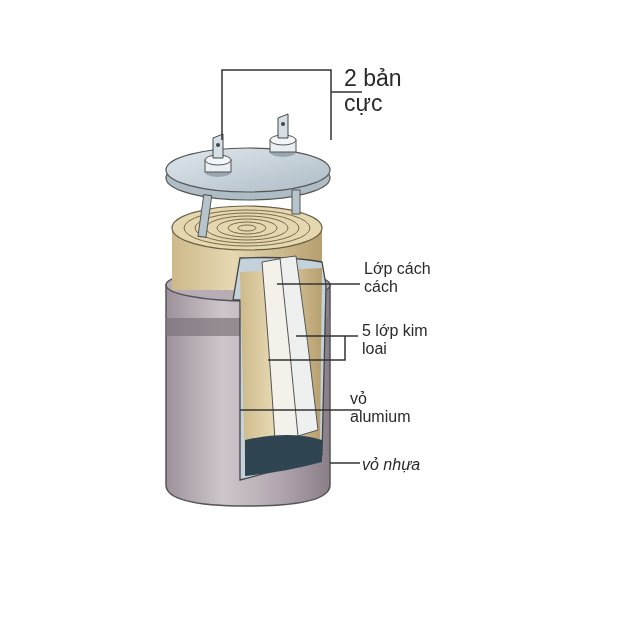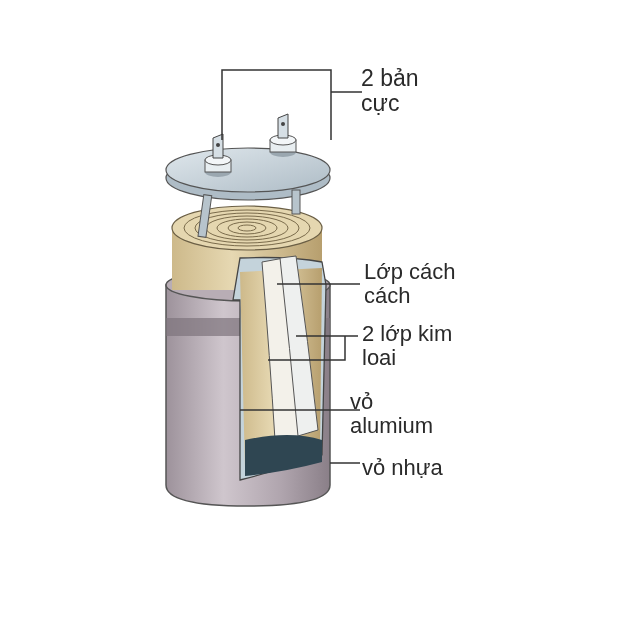--- a/index.html
+++ b/index.html
@@ -1,20 +1,20 @@
 <!DOCTYPE html>
 <html><head>
 <meta charset="utf-8">
 <style>
   html, body { margin:0; padding:0; background:#ffffff; }
   body { width:640px; height:620px; position:relative; overflow:hidden; font-family:"Liberation Sans", sans-serif; }
   #diagram { position:absolute; left:0; top:0; width:640px; height:620px; }
   .label { position:absolute; color:#2a2a2a; font-family:"Liberation Sans", sans-serif; line-height:1.1; }
   .label-lg { font-size:23px; }
-  .label-sm { font-size:22px; }
+  .label-sm { font-size:16px; }
 </style>
 </head>
 <body>
 
 <svg id="diagram" viewBox="0 0 640 620" width="640" height="620" xmlns="http://www.w3.org/2000/svg">
   <defs>
     <linearGradient id="shellGrad" x1="0" x2="1" y1="0" y2="0">
       <stop offset="0" stop-color="#9d929b"></stop>
       <stop offset="0.35" stop-color="#cfc6cd"></stop>
       <stop offset="0.7" stop-color="#b0a5ae"></stop>
@@ -81,31 +81,31 @@
 
   <g stroke="#333" stroke-width="1.5" fill="none">
     <path d="M222 140 L222 70 L331 70 L331 140 M331 92 L362 92"></path>
     <path d="M277 284 L360 284"></path>
     <path d="M296 336 L345 336 L345 360 L268 360 M345 336 L358 336"></path>
     <path d="M240 410 L360 410"></path>
     <path d="M330 463 L360 463"></path>
   </g>
 </svg>
 
-<div class="label label-lg" style="left:361px; top:66px;">
+<div class="label label-lg" style="left:344px; top:66px;">
   <div>2 bản</div>
   <div>cực</div>
 </div>
 <div class="label label-sm" style="left:364px; top:260px;">
   <div>Lớp cách</div>
   <div>cách</div>
 </div>
 <div class="label label-sm" style="left:362px; top:322px;">
-  <div>2 lớp kim</div>
+  <div>5 lớp kim</div>
   <div>loai</div>
 </div>
 <div class="label label-sm" style="left:350px; top:390px;">
   <div>vỏ</div>
   <div>alumium</div>
 </div>
-<div class="label label-sm" style="left:362px; top:456px;">
+<div class="label label-sm" style="left:362px; top:456px;font-style:italic;">
   <div>vỏ nhựa</div>
 </div>
 
 </body></html>

